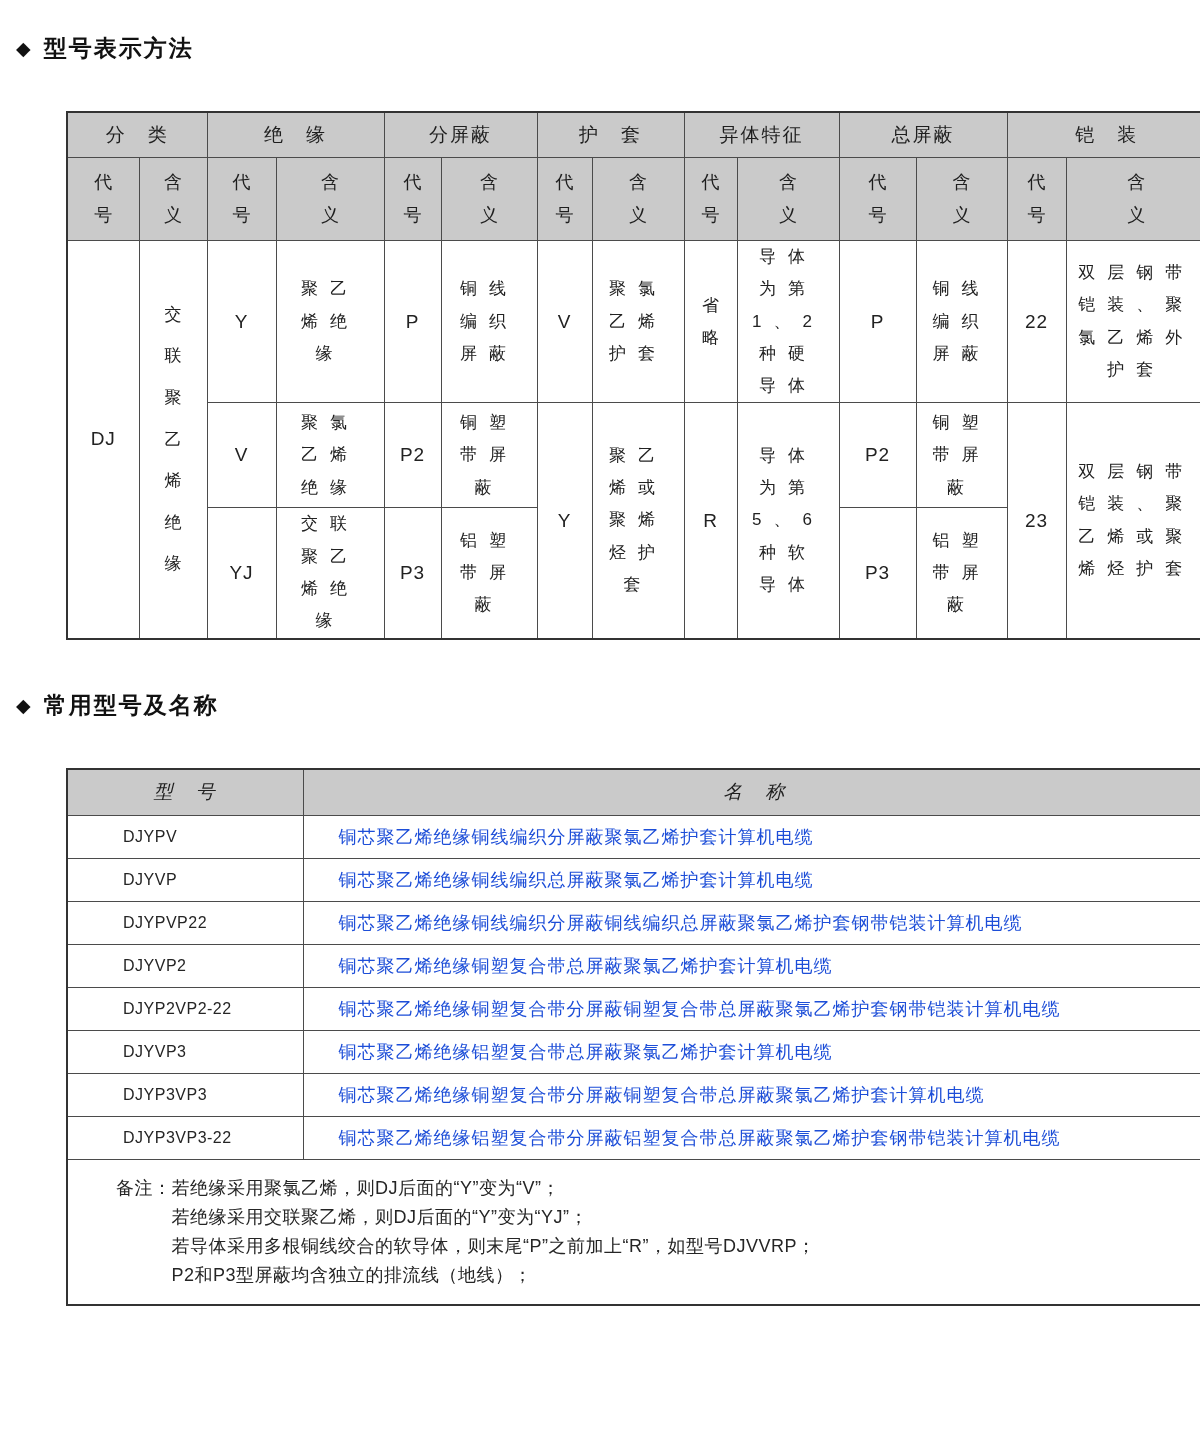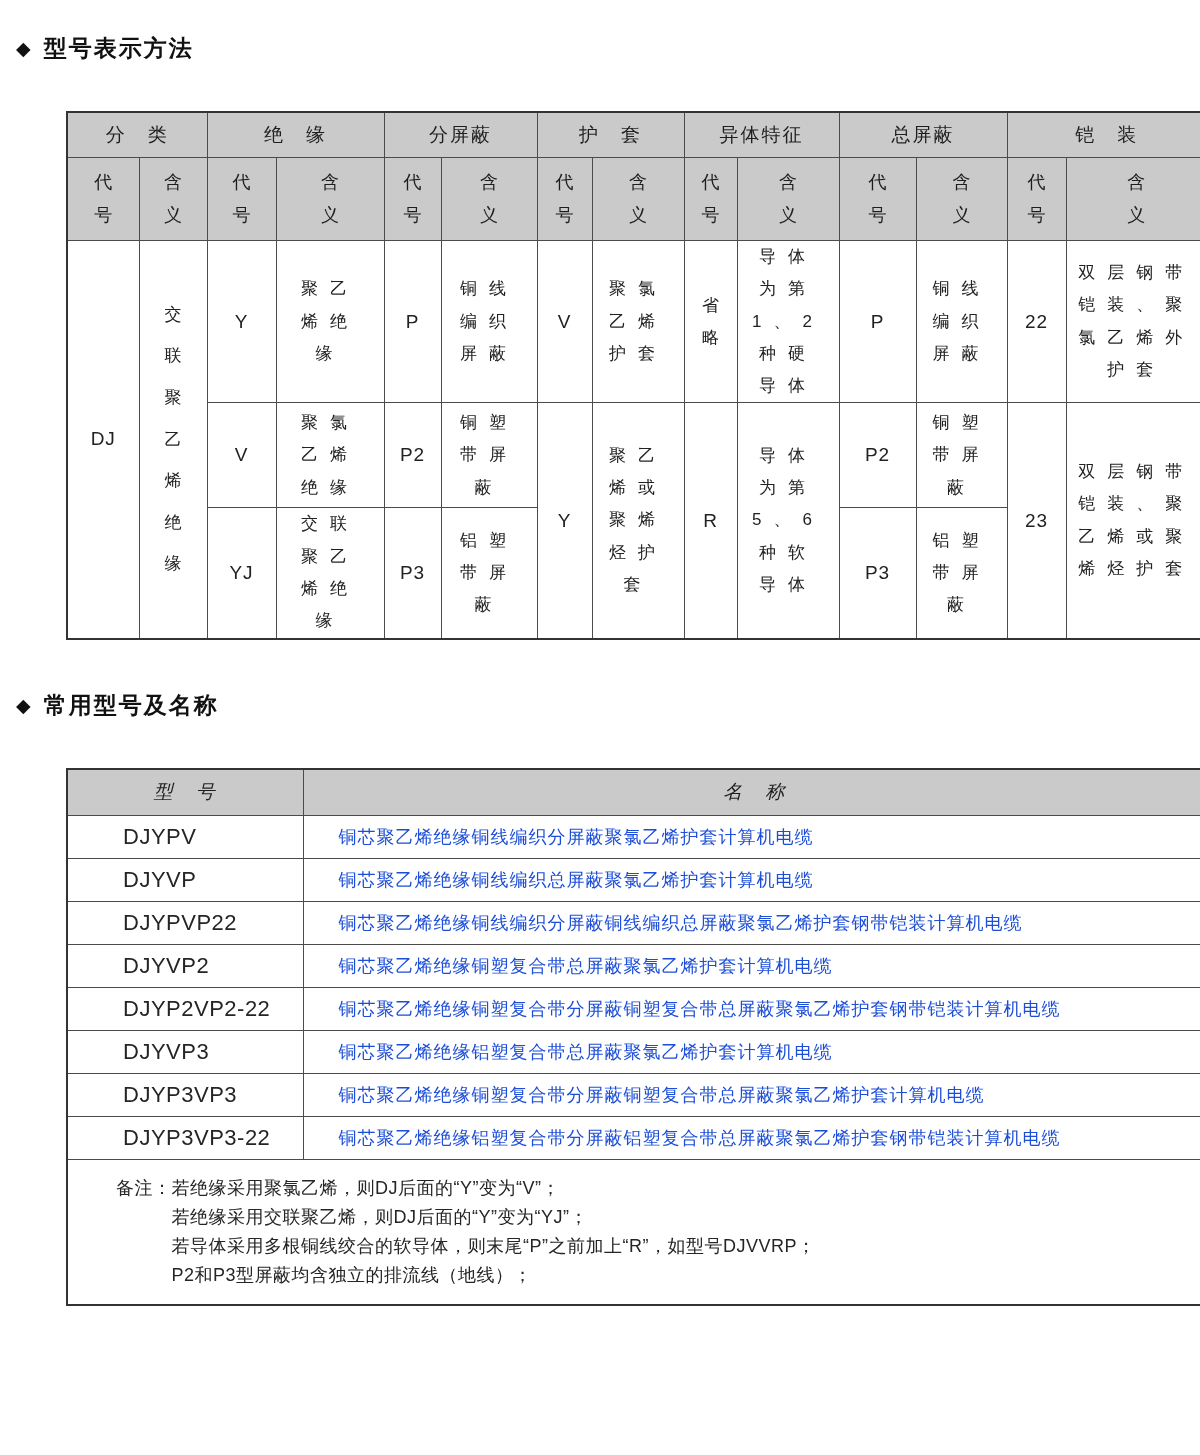--- a/index.html
+++ b/index.html
@@ -30,21 +30,21 @@
   .code{font-size:19px;letter-spacing:1px;color:#222;}
   .stack{width:20px;margin:0 auto;word-break:break-all;line-height:1.85;font-size:18px;text-align:center;}
   .m1{width:19px;margin:0 auto;word-break:break-all;font-size:17px;line-height:2.45;text-align:center;}
   .m2{width:72px;margin:0 auto;word-break:break-all;font-size:17px;letter-spacing:12px;line-height:1.9;text-align:center;}
   .m4{width:121px;margin:0 auto;word-break:break-all;font-size:17px;letter-spacing:12px;line-height:1.9;text-align:center;}
 
   
   .t2{width:1140px;margin-top:47px;}
   .t2 thead th{height:45px;font-size:19px;letter-spacing:2px;font-style:italic;}
   .t2 tr.mrow{height:43px;}
-  .t2 td.model{text-align:left;padding-left:55px;font-size:22px;letter-spacing:0.5px;color:#252525;}
+  .t2 td.model{text-align:left;padding-left:55px;font-size:16px;letter-spacing:0.5px;color:#252525;}
   .t2 td.name{text-align:left;padding-left:35px;font-size:18px;letter-spacing:1px;color:#1d4ed8;}
   .t2 td.notes-cell{padding:14px 24px 14px 48px;text-align:left;}
   .notes-flex{display:flex;align-items:flex-start;font-size:18px;line-height:29px;color:#252525;letter-spacing:0.5px;}
   .note-label{white-space:nowrap;}
   .note-lines div{white-space:nowrap;}
 </style>
 </head>
 <body>
 
 <div class="title">

